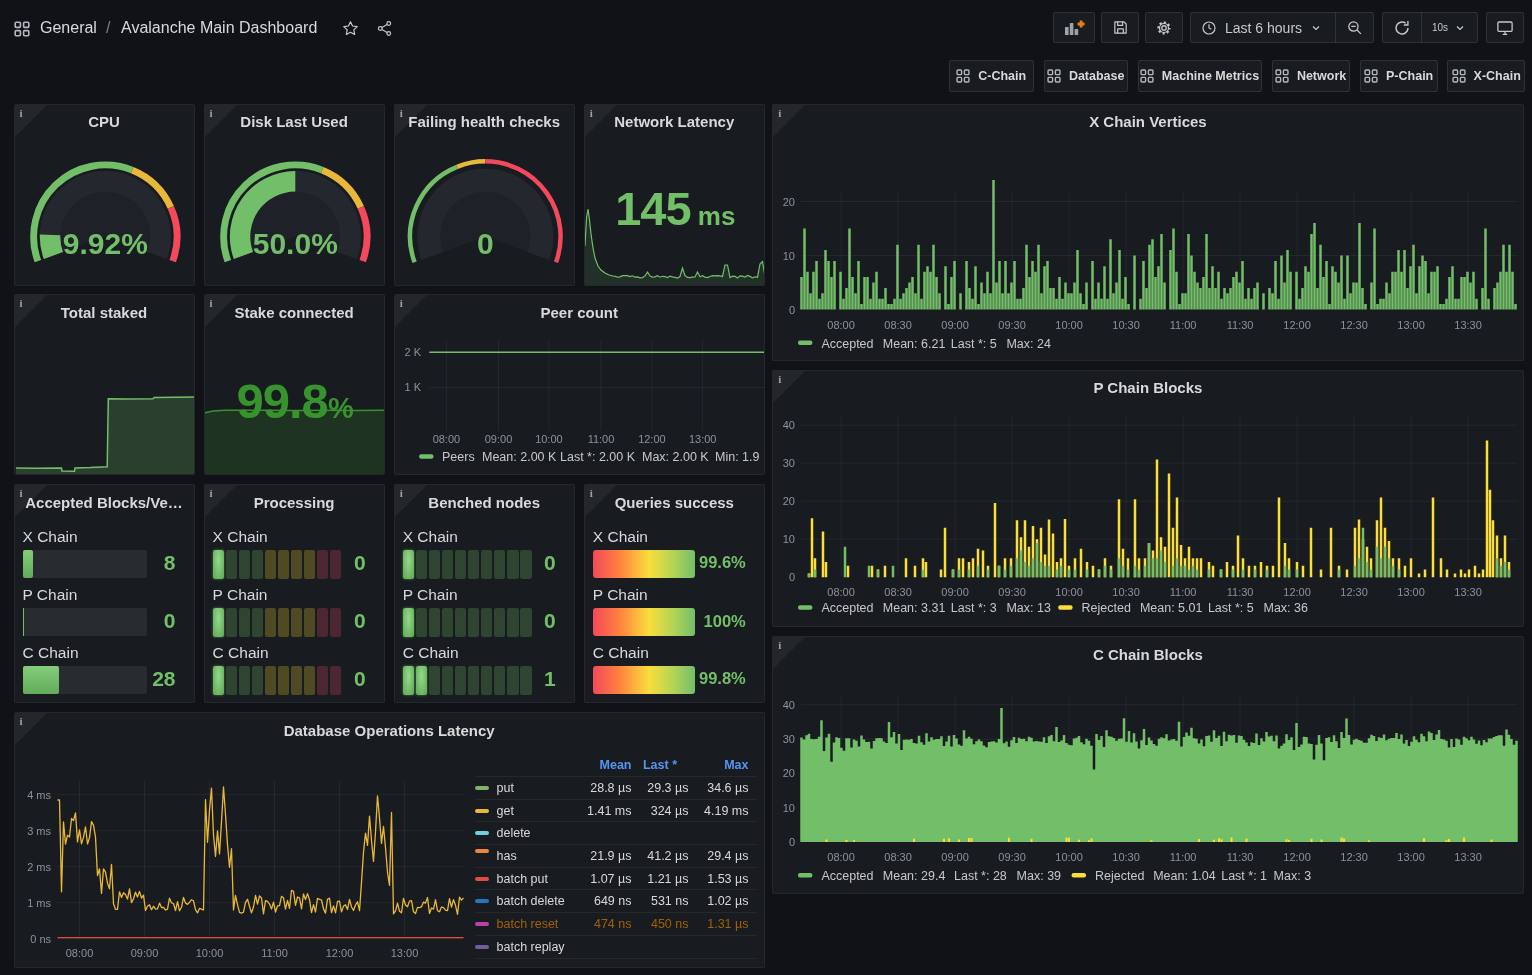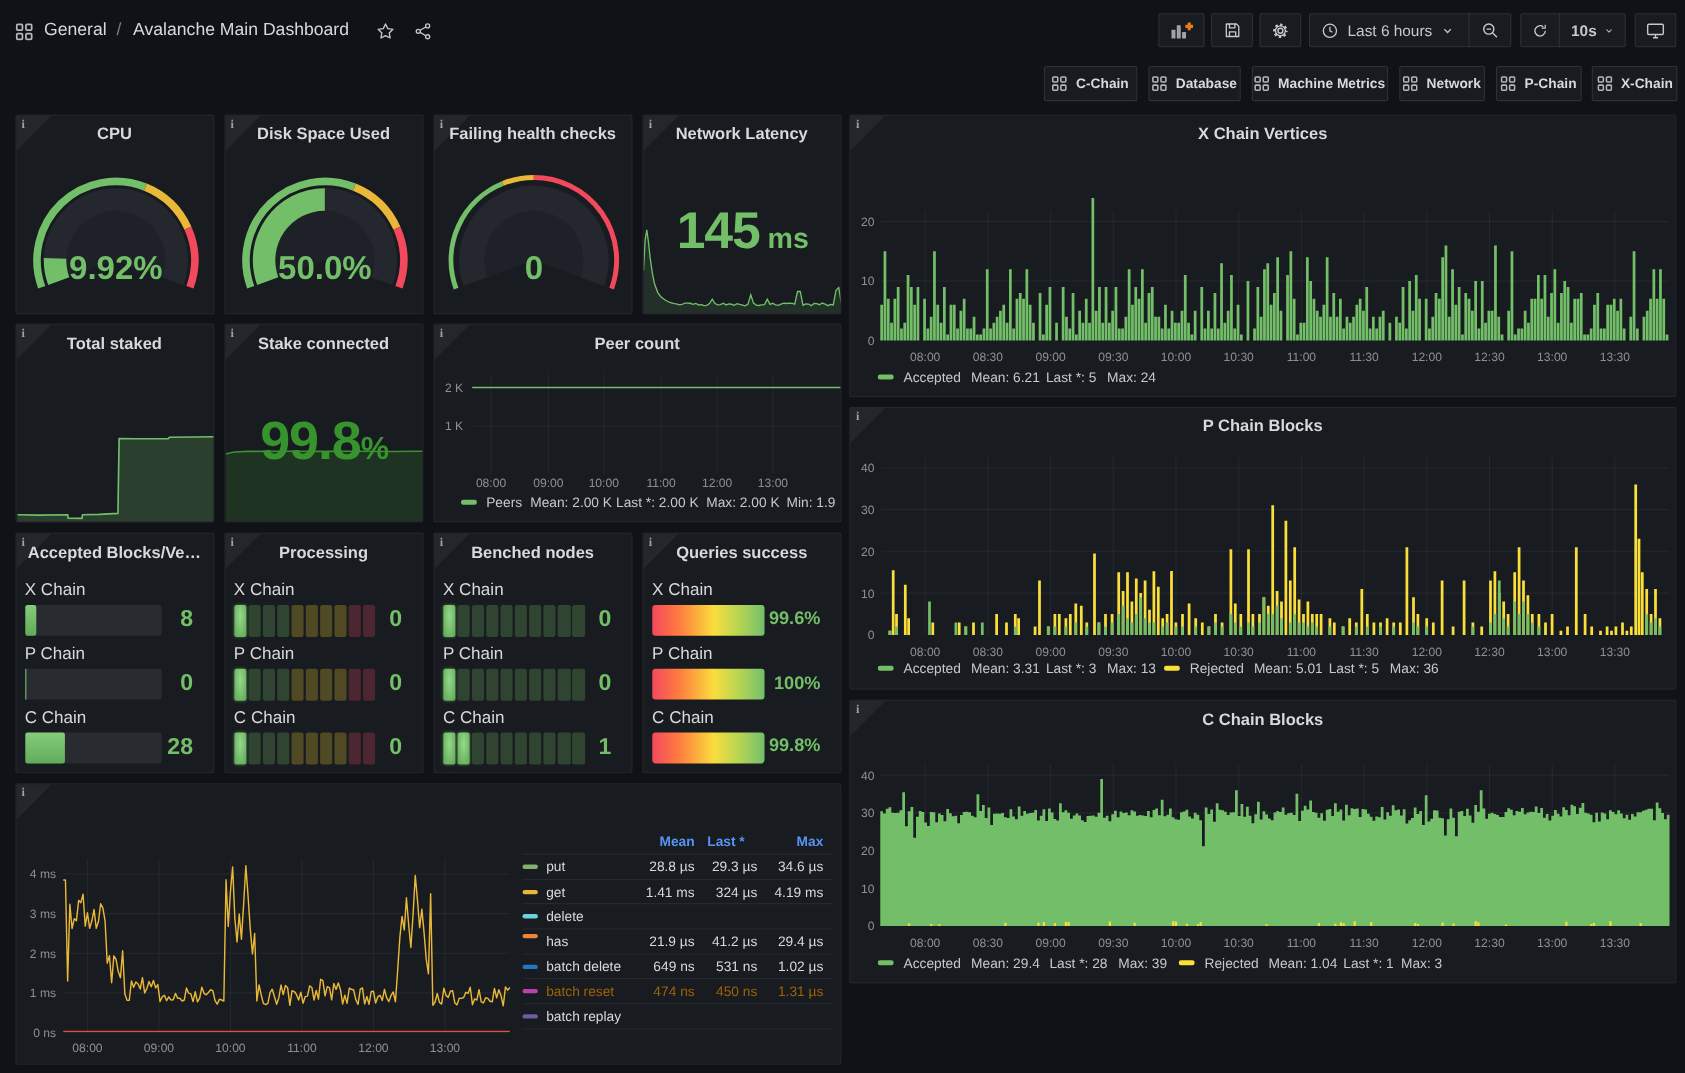--- a/index.html
+++ b/index.html
@@ -70,21 +70,21 @@
       <circle cx="10.5" cy="10.5" r="6.5"></circle>
       <path d="M15.5 15.5L21 21M7.5 10.5h6"></path>
     </svg>
   </div>
 <div class="navbtn" style="position:absolute;left:1382px;top:12px;width:96px;justify-content:flex-start;padding:0 10px">
     <svg width="18" height="18" viewBox="0 0 24 24" fill="none" stroke="#c7c8cd" stroke-width="2">
       <path d="M20 12a8 8 0 1 1-3.1-6.3"></path>
       <path d="M19.9 2.6v5.4h-5.4" stroke-width="1.8"></path>
     </svg>
     <span style="border-left:1px solid rgba(204,204,220,0.12);height:31px;margin:0 10px"></span>
-    <span style="font-size:14px;font-weight:700;margin-right:6px">10s</span>
+    <span style="font-size:10px;font-weight:400;margin-right:6px">10s</span>
     <svg width="12" height="12" viewBox="0 0 24 24" fill="none" stroke="#c7c8cd" stroke-width="2.4">
       <path d="M6 9l6 6 6-6"></path>
     </svg>
   </div>
 <div class="navbtn" style="position:absolute;left:1486px;top:12px;width:38px">
     <svg width="18" height="18" viewBox="0 0 24 24" fill="none" stroke="#c7c8cd" stroke-width="1.7">
       <rect x="2.5" y="4" width="19" height="12.5" rx="1.5"></rect>
       <path d="M9 20.5h6M12 17v3.5"></path>
     </svg>
   </div>
@@ -136,21 +136,21 @@
         <path d="M117.2 65.1A71.8 71.8 0 0 1 155.8 102.4" fill="none" stroke="#eab839" stroke-width="6.9"></path>
         <path d="M155.8 102.4A71.8 71.8 0 0 1 157.7 156.1" fill="none" stroke="#f2495c" stroke-width="6.9"></path>
         <path d="M28.8 154A65.5 65.5 0 0 1 24.8 129.5L45.3 130.2A45 45 0 0 0 48 147Z" fill="#73bf69"></path>
         <text x="90.3" y="148.6" text-anchor="middle" font-size="30" font-weight="bold" fill="#73bf69">9.92%</text>
       </svg>
     </div>
   </div>
 <div class="panel" style="left:203.6px;top:103.5px;width:181px;height:182px">
     <div class="corner"></div>
     <div class="cinfo">i</div>
-    <div class="ptitle">Disk Space Used</div>
+    <div class="ptitle">Disk Last Used</div>
     <div class="pbody">
       <svg width="181" height="182" style="position:absolute;left:0;top:0">
         <path d="M28.8 154A65.5 65.5 0 1 1 151.8 154L90.3 131.6A0 0 0 1 0 90.3 131.6Z" fill="#1e2127"></path>
         <path d="M28.8 154A65.5 65.5 0 1 1 151.8 154L132.6 147A45 45 0 1 0 48 147Z" fill="#25272e"></path>
         <path d="M22.9 156.1A71.8 71.8 0 0 1 117.2 65.1" fill="none" stroke="#73bf69" stroke-width="6.9"></path>
         <path d="M117.2 65.1A71.8 71.8 0 0 1 155.8 102.4" fill="none" stroke="#eab839" stroke-width="6.9"></path>
         <path d="M155.8 102.4A71.8 71.8 0 0 1 157.7 156.1" fill="none" stroke="#f2495c" stroke-width="6.9"></path>
         <path d="M28.8 154A65.5 65.5 0 0 1 90.3 66.1L90.3 86.6A45 45 0 0 0 48 147Z" fill="#73bf69"></path>
         <text x="90.3" y="148.6" text-anchor="middle" font-size="30" font-weight="bold" fill="#73bf69">50.0%</text>
       </svg>
@@ -394,20 +394,21 @@
       <div style="position:absolute;left:8px;top:158.7px;font-size:15.5px;color:#d8d9da">C Chain</div>
       <div style="position:absolute;left:8px;top:180.4px">
         <div style="width:102px;height:28px;border-radius:3px;background:linear-gradient(90deg,#f2495c 0%,#ff7f3f 25%,#fadd3c 55%,#b5d455 78%,#73bf69 100%)"></div>
       </div>
       <div style="position:absolute;right:18px;top:184.2px;width:60px;text-align:right;font-size:16.5px;font-weight:bold;color:#73bf69">99.8%</div>
     </div>
   </div>
 <div class="panel" style="left:13.5px;top:712.4px;width:751.3px;height:255.4px">
     <div class="corner"></div>
     <div class="cinfo">i</div>
+    <div class="ptitle">Database Operations Latency</div>
     <div class="pbody">
       <svg width="751.3" height="255.4" style="position:absolute;left:0;top:0" font-family="Liberation Sans, sans-serif">
         <line x1="42.5" y1="81.6" x2="448.5" y2="81.6" stroke="rgba(204,204,220,0.07)"></line>
         <text x="36" y="85.6" text-anchor="end" font-size="11" fill="rgba(204,204,220,0.65)">4 ms</text>
         <line x1="42.5" y1="117.6" x2="448.5" y2="117.6" stroke="rgba(204,204,220,0.07)"></line>
         <text x="36" y="121.6" text-anchor="end" font-size="11" fill="rgba(204,204,220,0.65)">3 ms</text>
         <line x1="42.5" y1="153.6" x2="448.5" y2="153.6" stroke="rgba(204,204,220,0.07)"></line>
         <text x="36" y="157.6" text-anchor="end" font-size="11" fill="rgba(204,204,220,0.65)">2 ms</text>
         <line x1="42.5" y1="189.6" x2="448.5" y2="189.6" stroke="rgba(204,204,220,0.07)"></line>
         <text x="36" y="193.6" text-anchor="end" font-size="11" fill="rgba(204,204,220,0.65)">1 ms</text>
@@ -451,20 +452,26 @@
           <div style="width:100px;display:flex;align-items:center"><span style="display:inline-block;width:14px;height:4px;border-radius:2px;background:#6ed0e0;margin-right:8px"></span>delete</div>
           <div style="width:57px;text-align:right"></div>
           <div style="width:57px;text-align:right"></div>
           <div style="width:60px;text-align:right"></div>
         </div>
         <div style="display:flex;height:22.7px;align-items:center;border-top:1px solid rgba(204,204,220,0.08);color:#d8d9da">
           <div style="width:100px;display:flex;align-items:flex-start"><span style="display:inline-block;width:14px;height:4px;border-radius:2px;background:#ef843c;margin-right:8px"></span>has</div>
           <div style="width:57px;text-align:right">21.9 µs</div>
           <div style="width:57px;text-align:right">41.2 µs</div>
           <div style="width:60px;text-align:right">29.4 µs</div>
+        </div>
+        <div style="display:flex;height:22.7px;align-items:center;border-top:1px solid rgba(204,204,220,0.08);color:#d8d9da">
+          <div style="width:100px;display:flex;align-items:center"><span style="display:inline-block;width:14px;height:4px;border-radius:2px;background:#e24d42;margin-right:8px"></span>batch put</div>
+          <div style="width:57px;text-align:right">1.07 µs</div>
+          <div style="width:57px;text-align:right">1.21 µs</div>
+          <div style="width:60px;text-align:right">1.53 µs</div>
         </div>
         <div style="display:flex;height:22.7px;align-items:center;border-top:1px solid rgba(204,204,220,0.08);color:#d8d9da">
           <div style="width:100px;display:flex;align-items:center"><span style="display:inline-block;width:14px;height:4px;border-radius:2px;background:#1f78c1;margin-right:8px"></span>batch delete</div>
           <div style="width:57px;text-align:right">649 ns</div>
           <div style="width:57px;text-align:right">531 ns</div>
           <div style="width:60px;text-align:right">1.02 µs</div>
         </div>
         <div style="display:flex;height:22.7px;align-items:center;border-top:1px solid rgba(204,204,220,0.08);color:#a16207">
           <div style="width:100px;display:flex;align-items:center"><span style="display:inline-block;width:14px;height:4px;border-radius:2px;background:#ba43a9;margin-right:8px"></span>batch reset</div>
           <div style="width:57px;text-align:right">474 ns</div>

